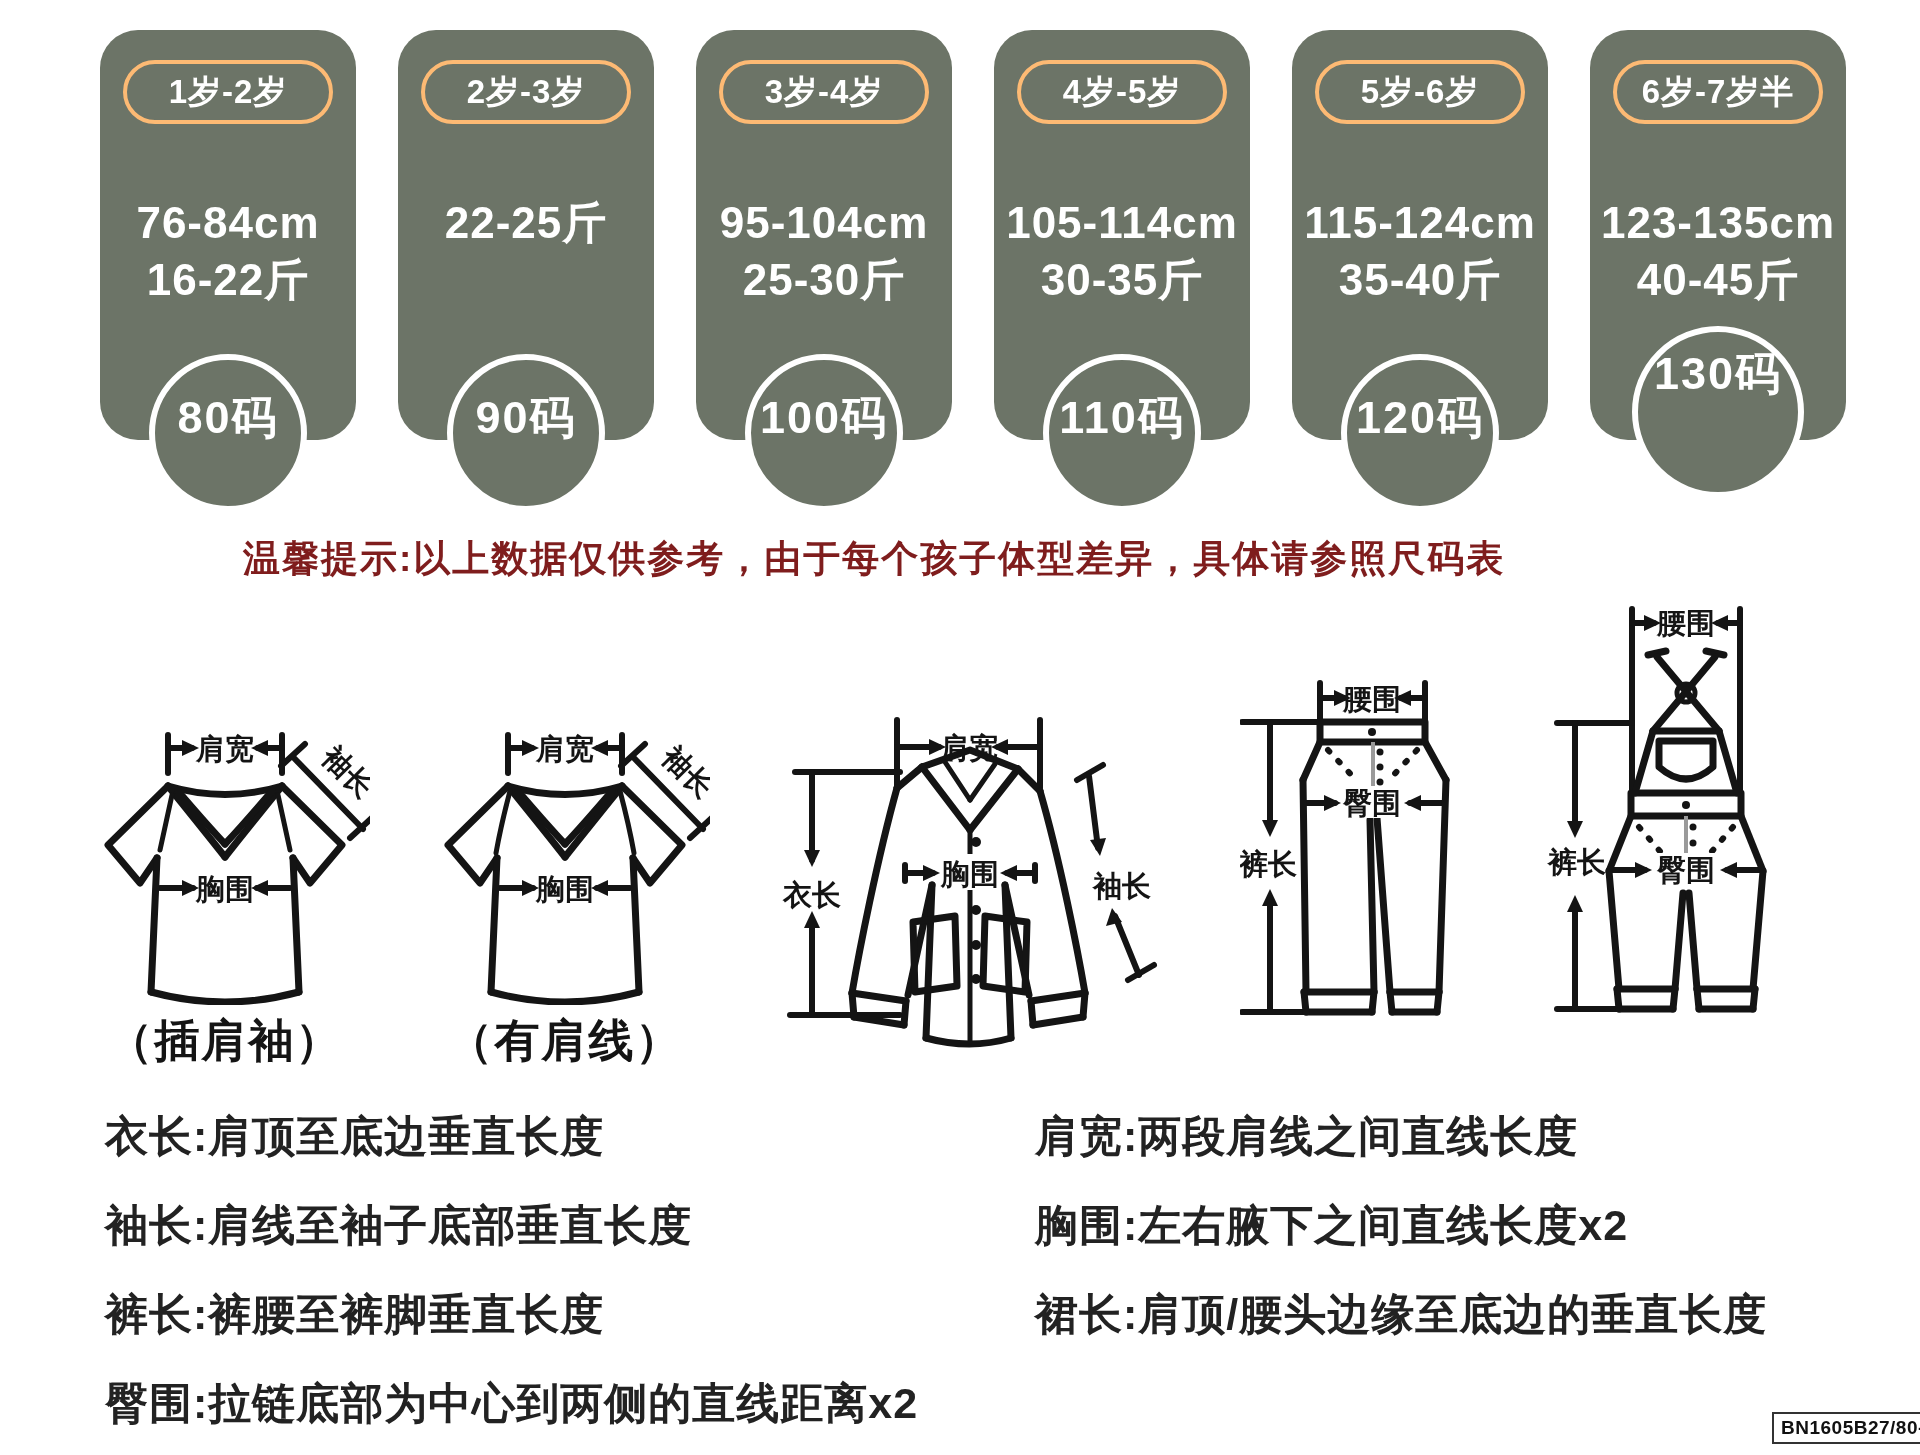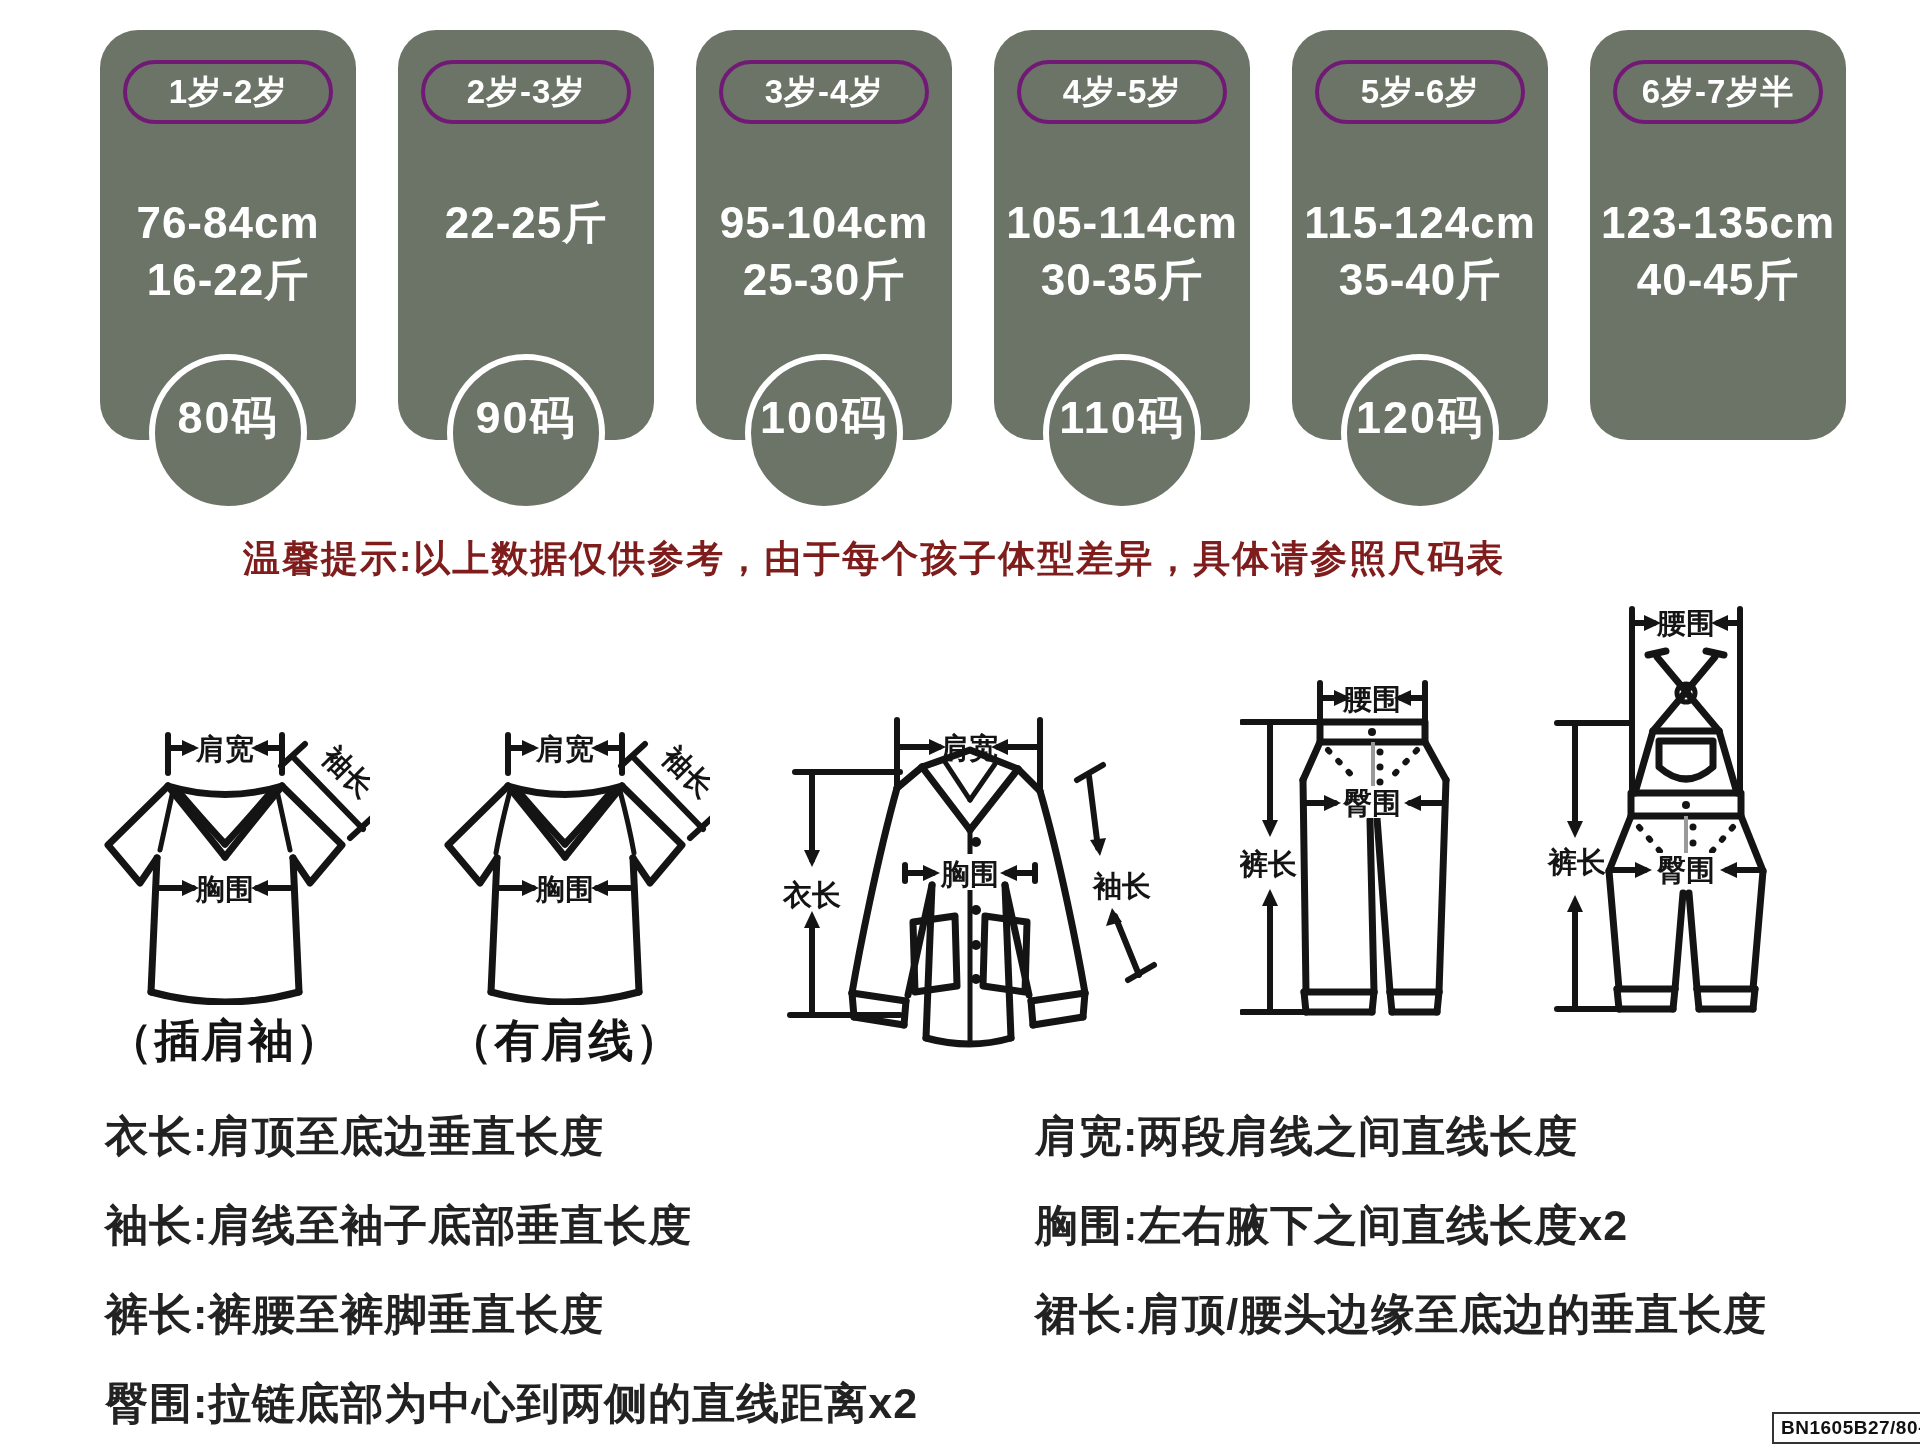--- a/index.html
+++ b/index.html
@@ -7,21 +7,21 @@
     position:relative;width:1920px;height:1455px;overflow:hidden;background:#ffffff;
     font-family:"Liberation Sans", sans-serif;color:#141414;
   }
   
   .cards{position:absolute;left:100px;top:30px;display:flex;gap:42px;}
   .card{
     position:relative;width:256px;height:410px;background:#6C7467;border-radius:38px;
     color:#ffffff;
   }
   .pill{
-    width:82%;height:64px;margin:30px auto 0;border:4px solid #701a75;border-radius:44px;
+    width:82%;height:64px;margin:30px auto 0;border:4px solid #fdba74;border-radius:44px;
     display:flex;align-items:center;justify-content:center;box-sizing:border-box;
     font-size:33px;font-weight:700;letter-spacing:1px;
   }
   .hw{margin-top:70px;text-align:center;font-size:44px;font-weight:700;letter-spacing:1px;line-height:1.3;}
   .szc{
     position:absolute;left:50%;transform:translateX(-50%);bottom:-72px;
     width:158px;height:158px;border-radius:50%;border:6px solid #ffffff;background:#6C7467;
     box-sizing:border-box;display:flex;justify-content:center;align-items:flex-start;
     padding-top:28px;font-size:45px;font-weight:700;letter-spacing:2px;
   }
@@ -127,20 +127,23 @@
     </div>
 
     <div class="card">
       <div class="pill">
           <span>6岁-7岁半</span>
         </div>
       <div class="hw">
         <div>123-135cm</div>
         <div>40-45斤</div>
       </div>
+      <div class="szc big">
+          <span>130码</span>
+        </div>
     </div>
 
   </div>
 
   <div class="tip">温馨提示:以上数据仅供参考，由于每个孩子体型差异，具体请参照尺码表</div>
 
   <div class="fig" style="left:80px;top:695px;width:290px;">
     <svg width="290" height="310" viewBox="0 0 290 310">
       <g>
         <path class="g m" d="M88,40 V78"></path>

